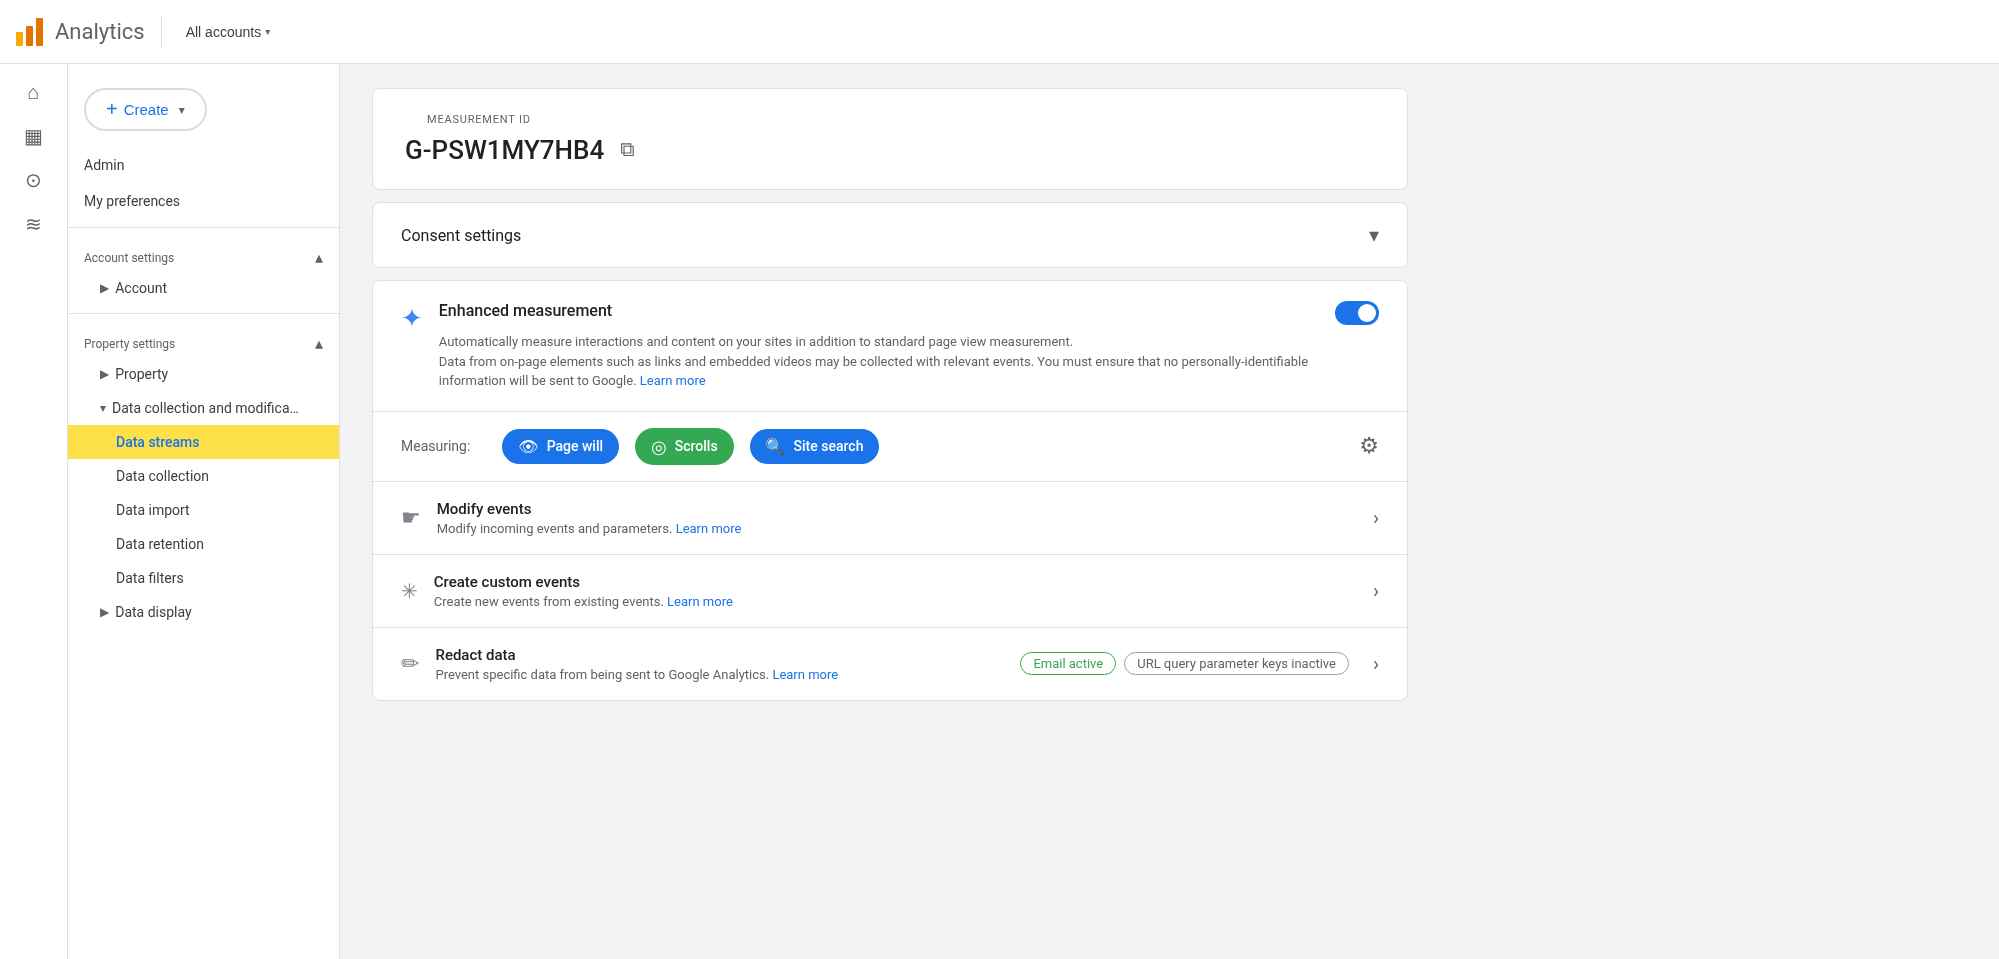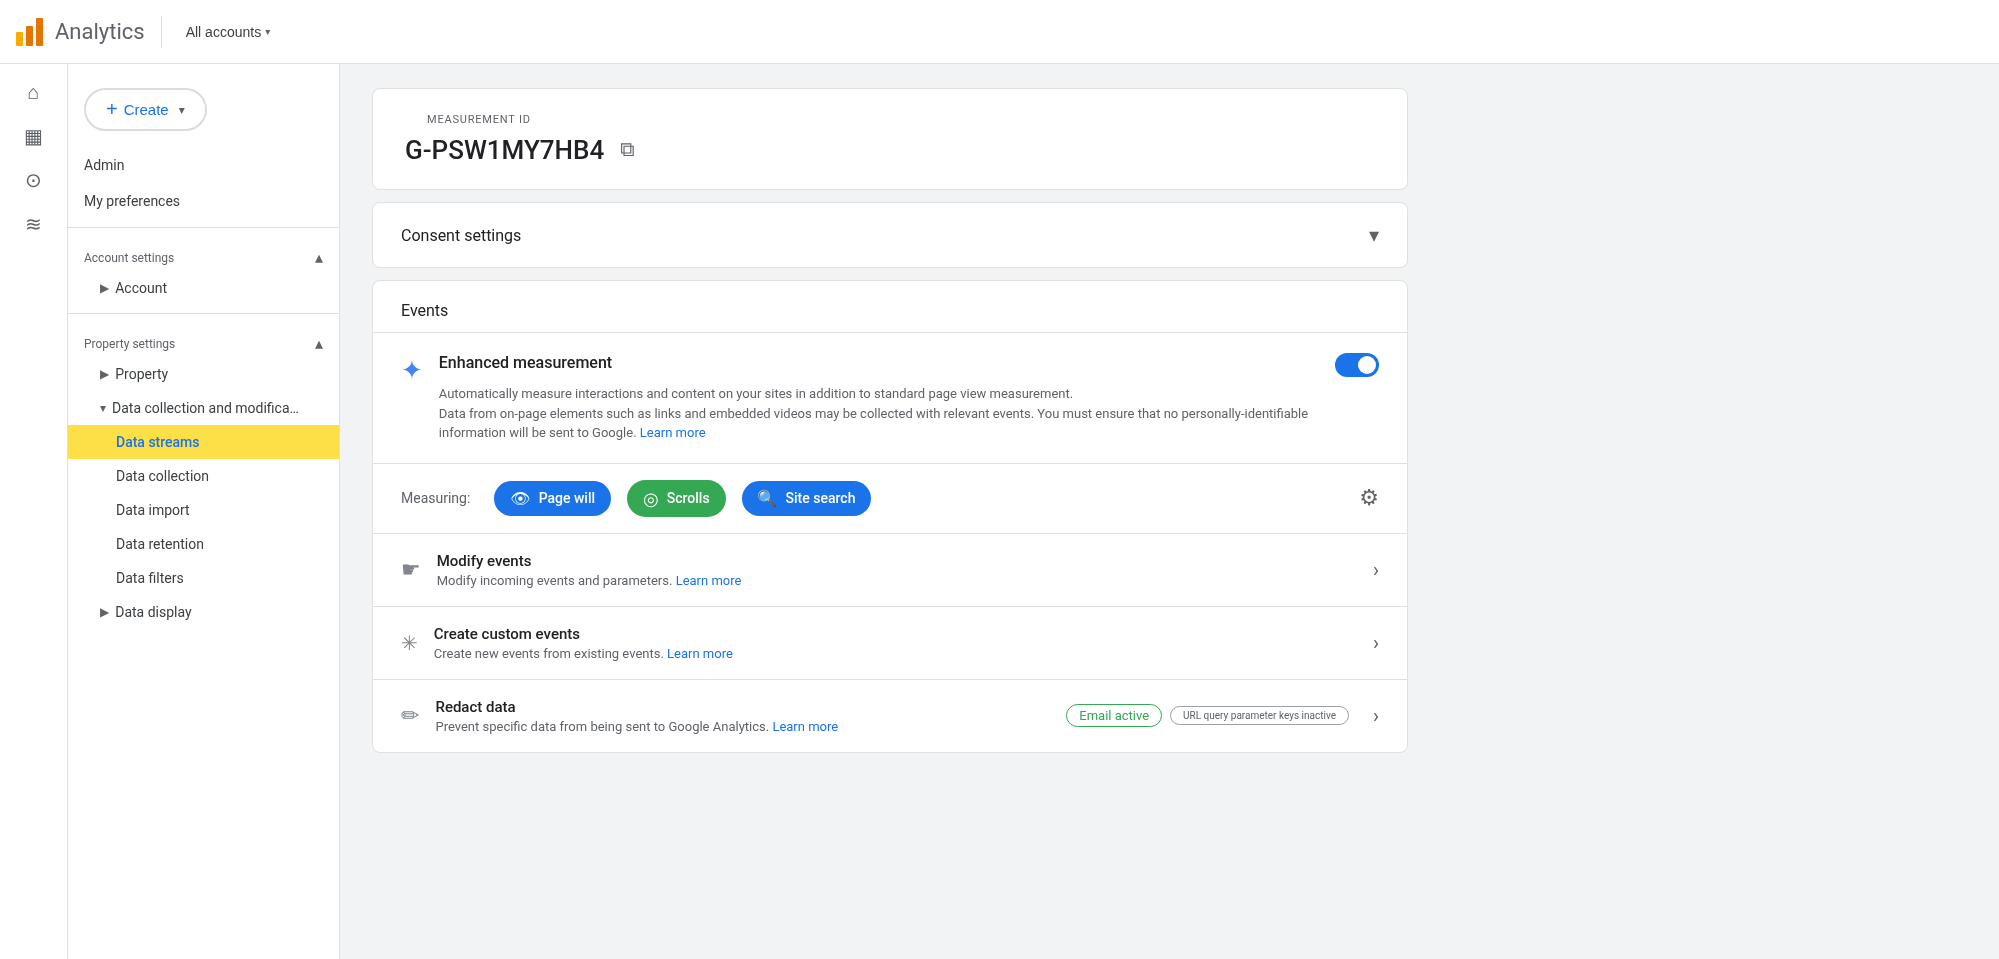--- a/index.html
+++ b/index.html
@@ -134,21 +134,21 @@
       left: 3px; bottom: 3px; background: white; border-radius: 50%; transition: 0.2s;
     }
     .toggle-switch input:checked + .toggle-slider { background: #1a73e8; }
     .toggle-switch input:checked + .toggle-slider:before { transform: translateX(20px); }
 
     
     .measuring-row {
       display: flex; align-items: center; padding: 16px 28px;
       gap: 16px; border-bottom: 1px solid #e0e0e0;
     }
-    .measuring-label { font-size: 14px; color: #5f6368; margin-right: 8px; }
+    .measuring-label { font-size: 14px; color: #5f6368; margin-right: 16px; }
     .measure-chip {
       display: flex; align-items: center; gap: 8px;
       border-radius: 100px; padding: 8px 16px; font-size: 14px; font-weight: 500;
     }
     .chip-blue { background: #1a73e8; color: #fff; }
     .chip-green { background: #34a853; color: #fff; }
     .chip-blue-outline { background: #1a73e8; color: #fff; }
     .chip-icon { font-size: 16px; }
     .measuring-gear { margin-left: auto; color: #5f6368; font-size: 22px; cursor: pointer; background: none; border: none; }
 
@@ -158,21 +158,21 @@
       border-bottom: 1px solid #e0e0e0; cursor: pointer; gap: 16px;
     }
     .event-row:last-child { border-bottom: none; }
     .event-icon { font-size: 22px; color: #80868b; flex-shrink: 0; }
     .event-content { flex: 1; }
     .event-title { font-size: 15px; font-weight: 500; color: #202124; margin-bottom: 3px; }
     .event-desc { font-size: 13px; color: #5f6368; }
     .event-desc a { color: #1a73e8; text-decoration: none; }
     .event-badges { display: flex; gap: 8px; align-items: center; }
     .badge-active { border: 1px solid #34a853; color: #34a853; border-radius: 100px; padding: 3px 12px; font-size: 13px; }
-    .badge-inactive { border: 1px solid #9aa0a6; color: #5f6368; border-radius: 100px; padding: 3px 12px; font-size: 10px; }
+    .badge-inactive { border: 1px solid #9aa0a6; color: #5f6368; border-radius: 100px; padding: 3px 12px; font-size: 13px; }
     .chevron-right { color: #5f6368; font-size: 20px; margin-left: 8px; }
 
     
     ::-webkit-scrollbar { width: 8px; }
     ::-webkit-scrollbar-track { background: transparent; }
     ::-webkit-scrollbar-thumb { background: #dadce0; border-radius: 4px; }
   </style>
 </head>
 <body>
 
@@ -276,21 +276,20 @@
           </button>
         </div>
       </div>
 
       <div class="consent-card">
         <span class="consent-title">Consent settings</span>
         <span class="chevron-right">▾</span>
       </div>
 
       <div class="events-card">
-        <div class="events-header">Events</div>
 
         <div class="em-section">
           <div class="em-top">
             <span class="em-icon" style="color:#4285f4; font-size: 26px;">✦</span>
             <div class="em-content">
               <div class="em-title">Enhanced measurement</div>
               <div class="em-desc">
                 <span>Automatically measure interactions and content on your sites in addition to standard page view measurement.</span><br>
                 <span>Data from on-page elements such as links and embedded videos may be collected with relevant events. You must ensure that no personally-identifiable information will be sent to Google.</span>
                 <a href="#">Learn more</a>

